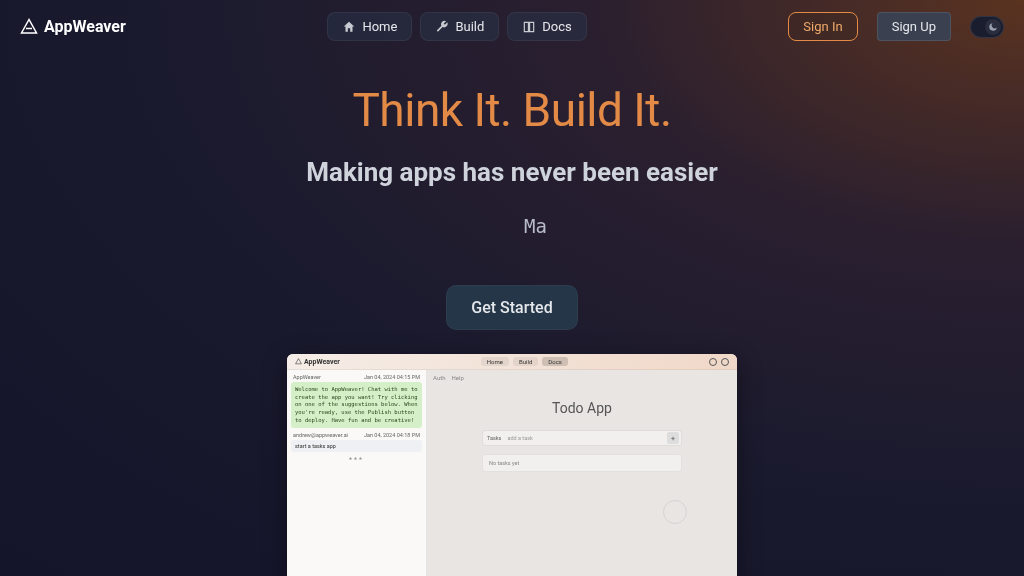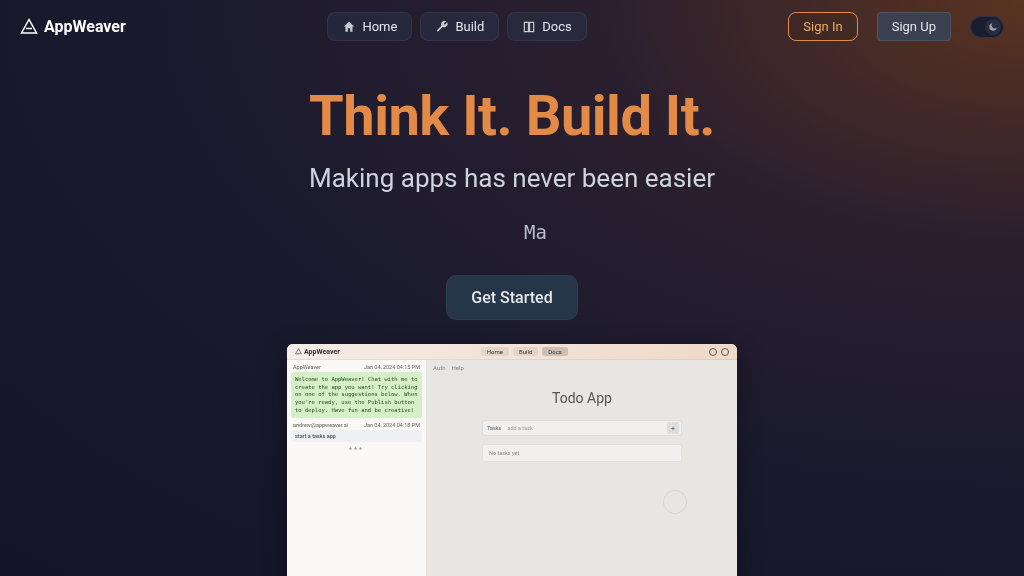--- a/index.html
+++ b/index.html
@@ -48,34 +48,34 @@
   display: flex; align-items: center; justify-content: flex-end; padding: 2px;
 }
 .theme-knob {
   width: 16px; height: 16px; border-radius: 50%;
   background: #2a2d3e; display: flex; align-items: center; justify-content: center;
 }
 
 
 .hero { text-align: center; margin-top: 30px; }
 .hero-title {
-  font-size: 56px; font-weight: 700;
+  font-size: 46px; font-weight: 400;
   color: #e38a47;
   letter-spacing: -0.5px;
 }
 .hero-sub {
-  font-size: 26px; color: #cfd3dc; margin-top: 14px; font-weight: 400;
+  font-size: 26px; color: #cfd3dc; margin-top: 20px; font-weight: 700;
 }
 .typing {
   font-size: 19px; color: #b8bdc9; margin-top: 28px;
   font-family: ui-monospace, Menlo, monospace;
   padding-left: 47px;
 }
 .cta {
-  display: inline-block; margin-top: 32px;
+  display: inline-block; margin-top: 48px;
   background: #243647; color: #e5e7eb;
   padding: 12px 24px; border-radius: 10px;
   font-size: 16px; font-weight: 500; cursor: pointer;
   border: 1px solid rgba(255,255,255,0.04);
 }
 
 
 .demo-wrap { display: flex; justify-content: center; margin-top: 24px; }
 .demo {
   width: 450px; height: 240px;

